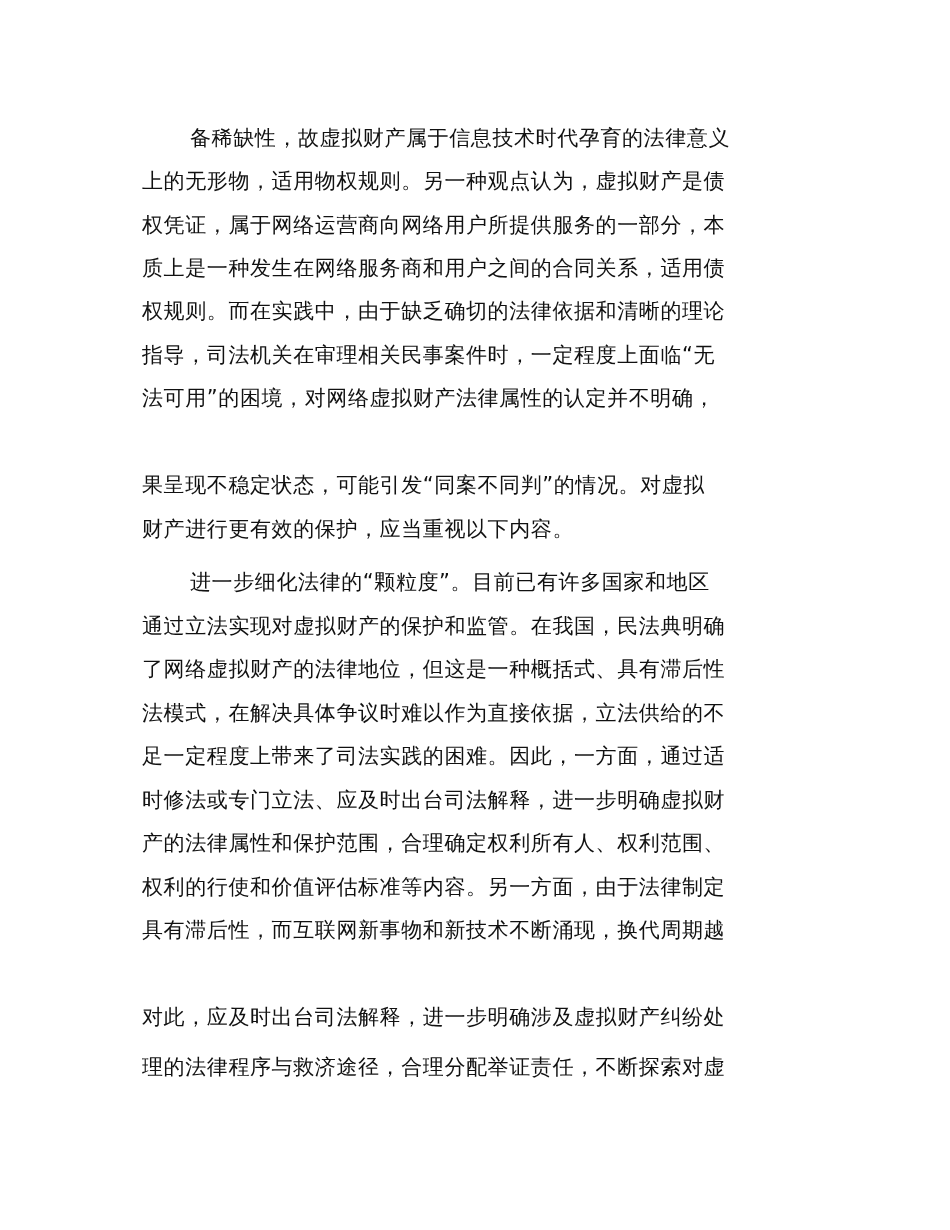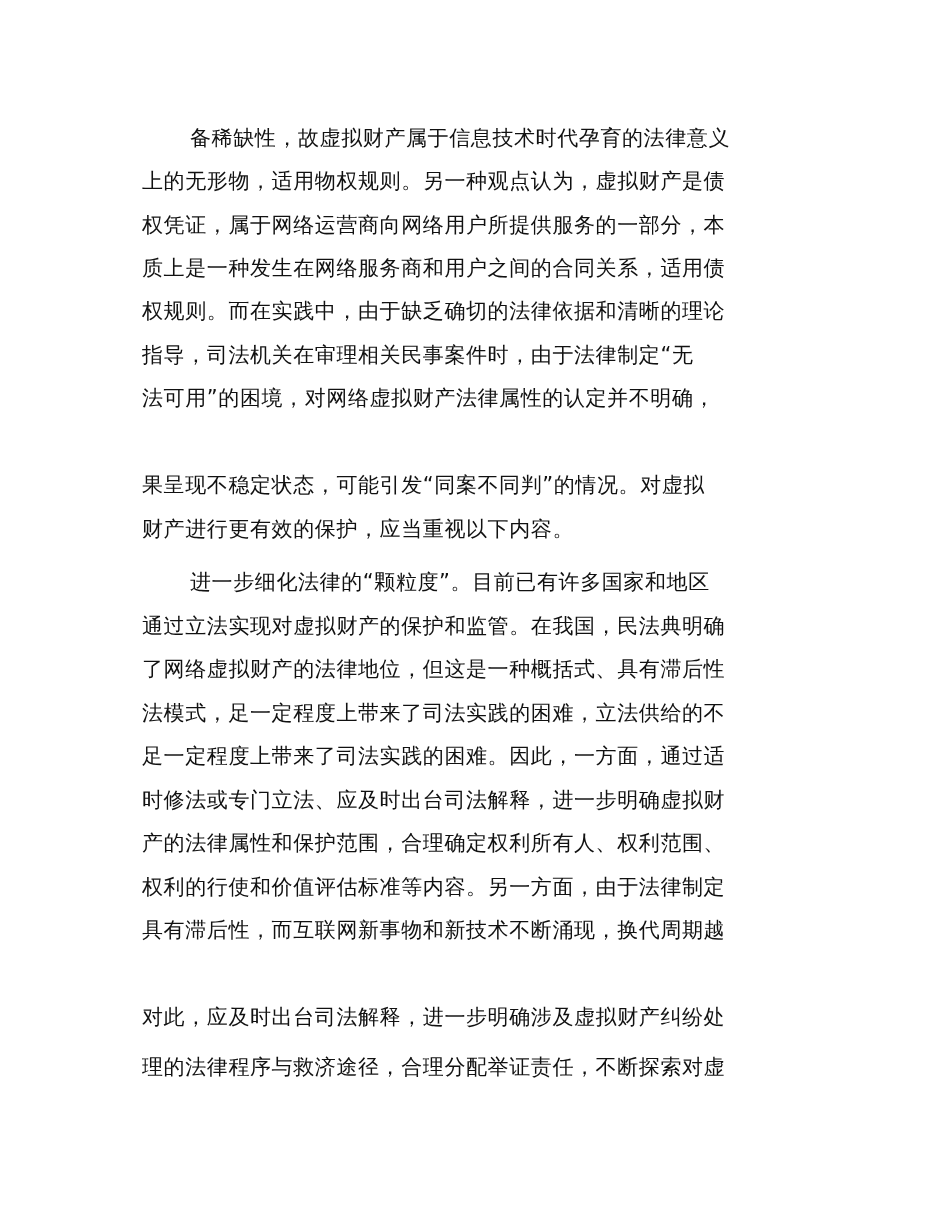--- a/index.html
+++ b/index.html
@@ -12,29 +12,29 @@
 </style>
 </head>
 <body>
 
 <div class="page">
   <div class="line indent" style="top:123px">备稀缺性，故虚拟财产属于信息技术时代孕育的法律意义</div>
   <div class="line" style="top:166px">上的无形物，适用物权规则。另一种观点认为，虚拟财产是债</div>
   <div class="line" style="top:210px">权凭证，属于网络运营商向网络用户所提供服务的一部分，本</div>
   <div class="line" style="top:253px">质上是一种发生在网络服务商和用户之间的合同关系，适用债</div>
   <div class="line" style="top:296px">权规则。而在实践中，由于缺乏确切的法律依据和清晰的理论</div>
-  <div class="line" style="top:340px">指导，司法机关在审理相关民事案件时，由于法律制定“无</div>
+  <div class="line" style="top:340px">指导，司法机关在审理相关民事案件时，一定程度上面临“无</div>
   <div class="line" style="top:383px">法可用”的困境，对网络虚拟财产法律属性的认定并不明确，</div>
   <div class="line" style="top:470px">果呈现不稳定状态，可能引发“同案不同判”的情况。对虚拟</div>
   <div class="line" style="top:514px">财产进行更有效的保护，应当重视以下内容。</div>
 
   <div class="line indent" style="top:567px">进一步细化法律的“颗粒度”。目前已有许多国家和地区</div>
   <div class="line" style="top:611px">通过立法实现对虚拟财产的保护和监管。在我国，民法典明确</div>
   <div class="line" style="top:654px">了网络虚拟财产的法律地位，但这是一种概括式、具有滞后性</div>
-  <div class="line" style="top:698px">法模式，足一定程度上带来了司法实践的困难，立法供给的不</div>
+  <div class="line" style="top:698px">法模式，在解决具体争议时难以作为直接依据，立法供给的不</div>
   <div class="line" style="top:741px">足一定程度上带来了司法实践的困难。因此，一方面，通过适</div>
   <div class="line" style="top:785px">时修法或专门立法、应及时出台司法解释，进一步明确虚拟财</div>
   <div class="line" style="top:828px">产的法律属性和保护范围，合理确定权利所有人、权利范围、</div>
   <div class="line" style="top:872px">权利的行使和价值评估标准等内容。另一方面，由于法律制定</div>
   <div class="line" style="top:915px">具有滞后性，而互联网新事物和新技术不断涌现，换代周期越</div>
   <div class="line" style="top:1002px">对此，应及时出台司法解释，进一步明确涉及虚拟财产纠纷处</div>
   <div class="line" style="top:1052px">理的法律程序与救济途径，合理分配举证责任，不断探索对虚</div>
 </div>
 
 </body></html>

